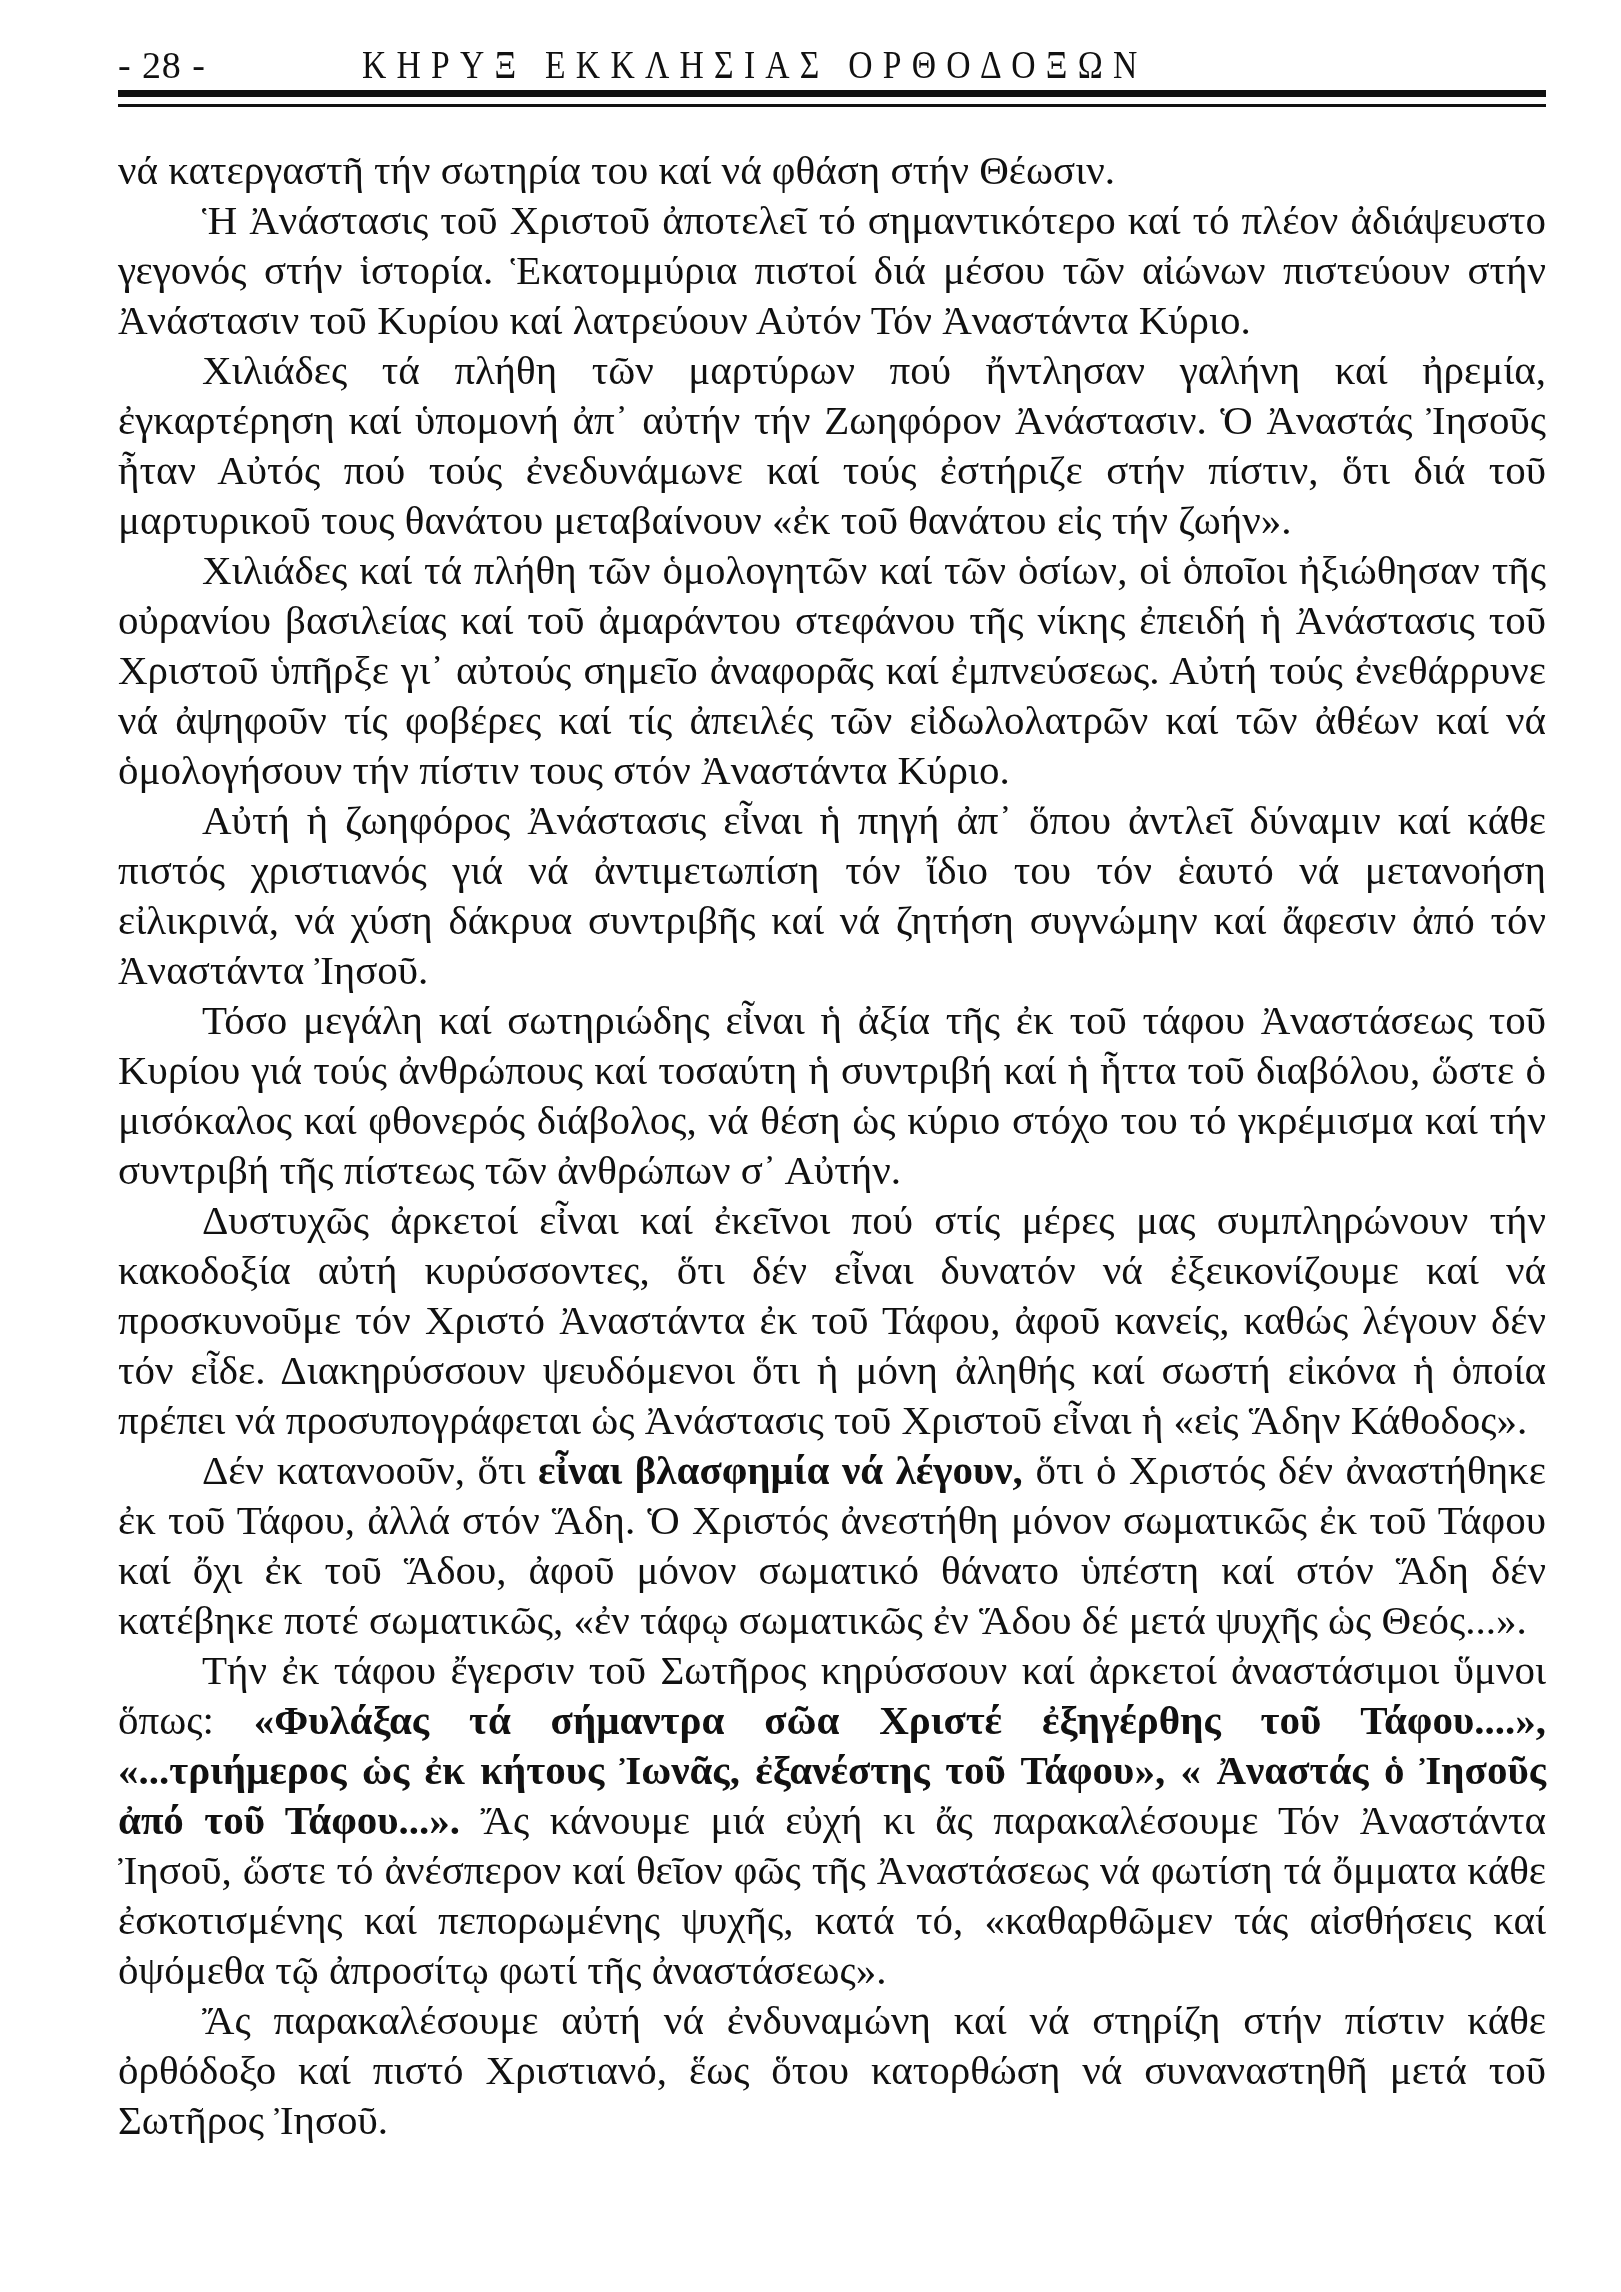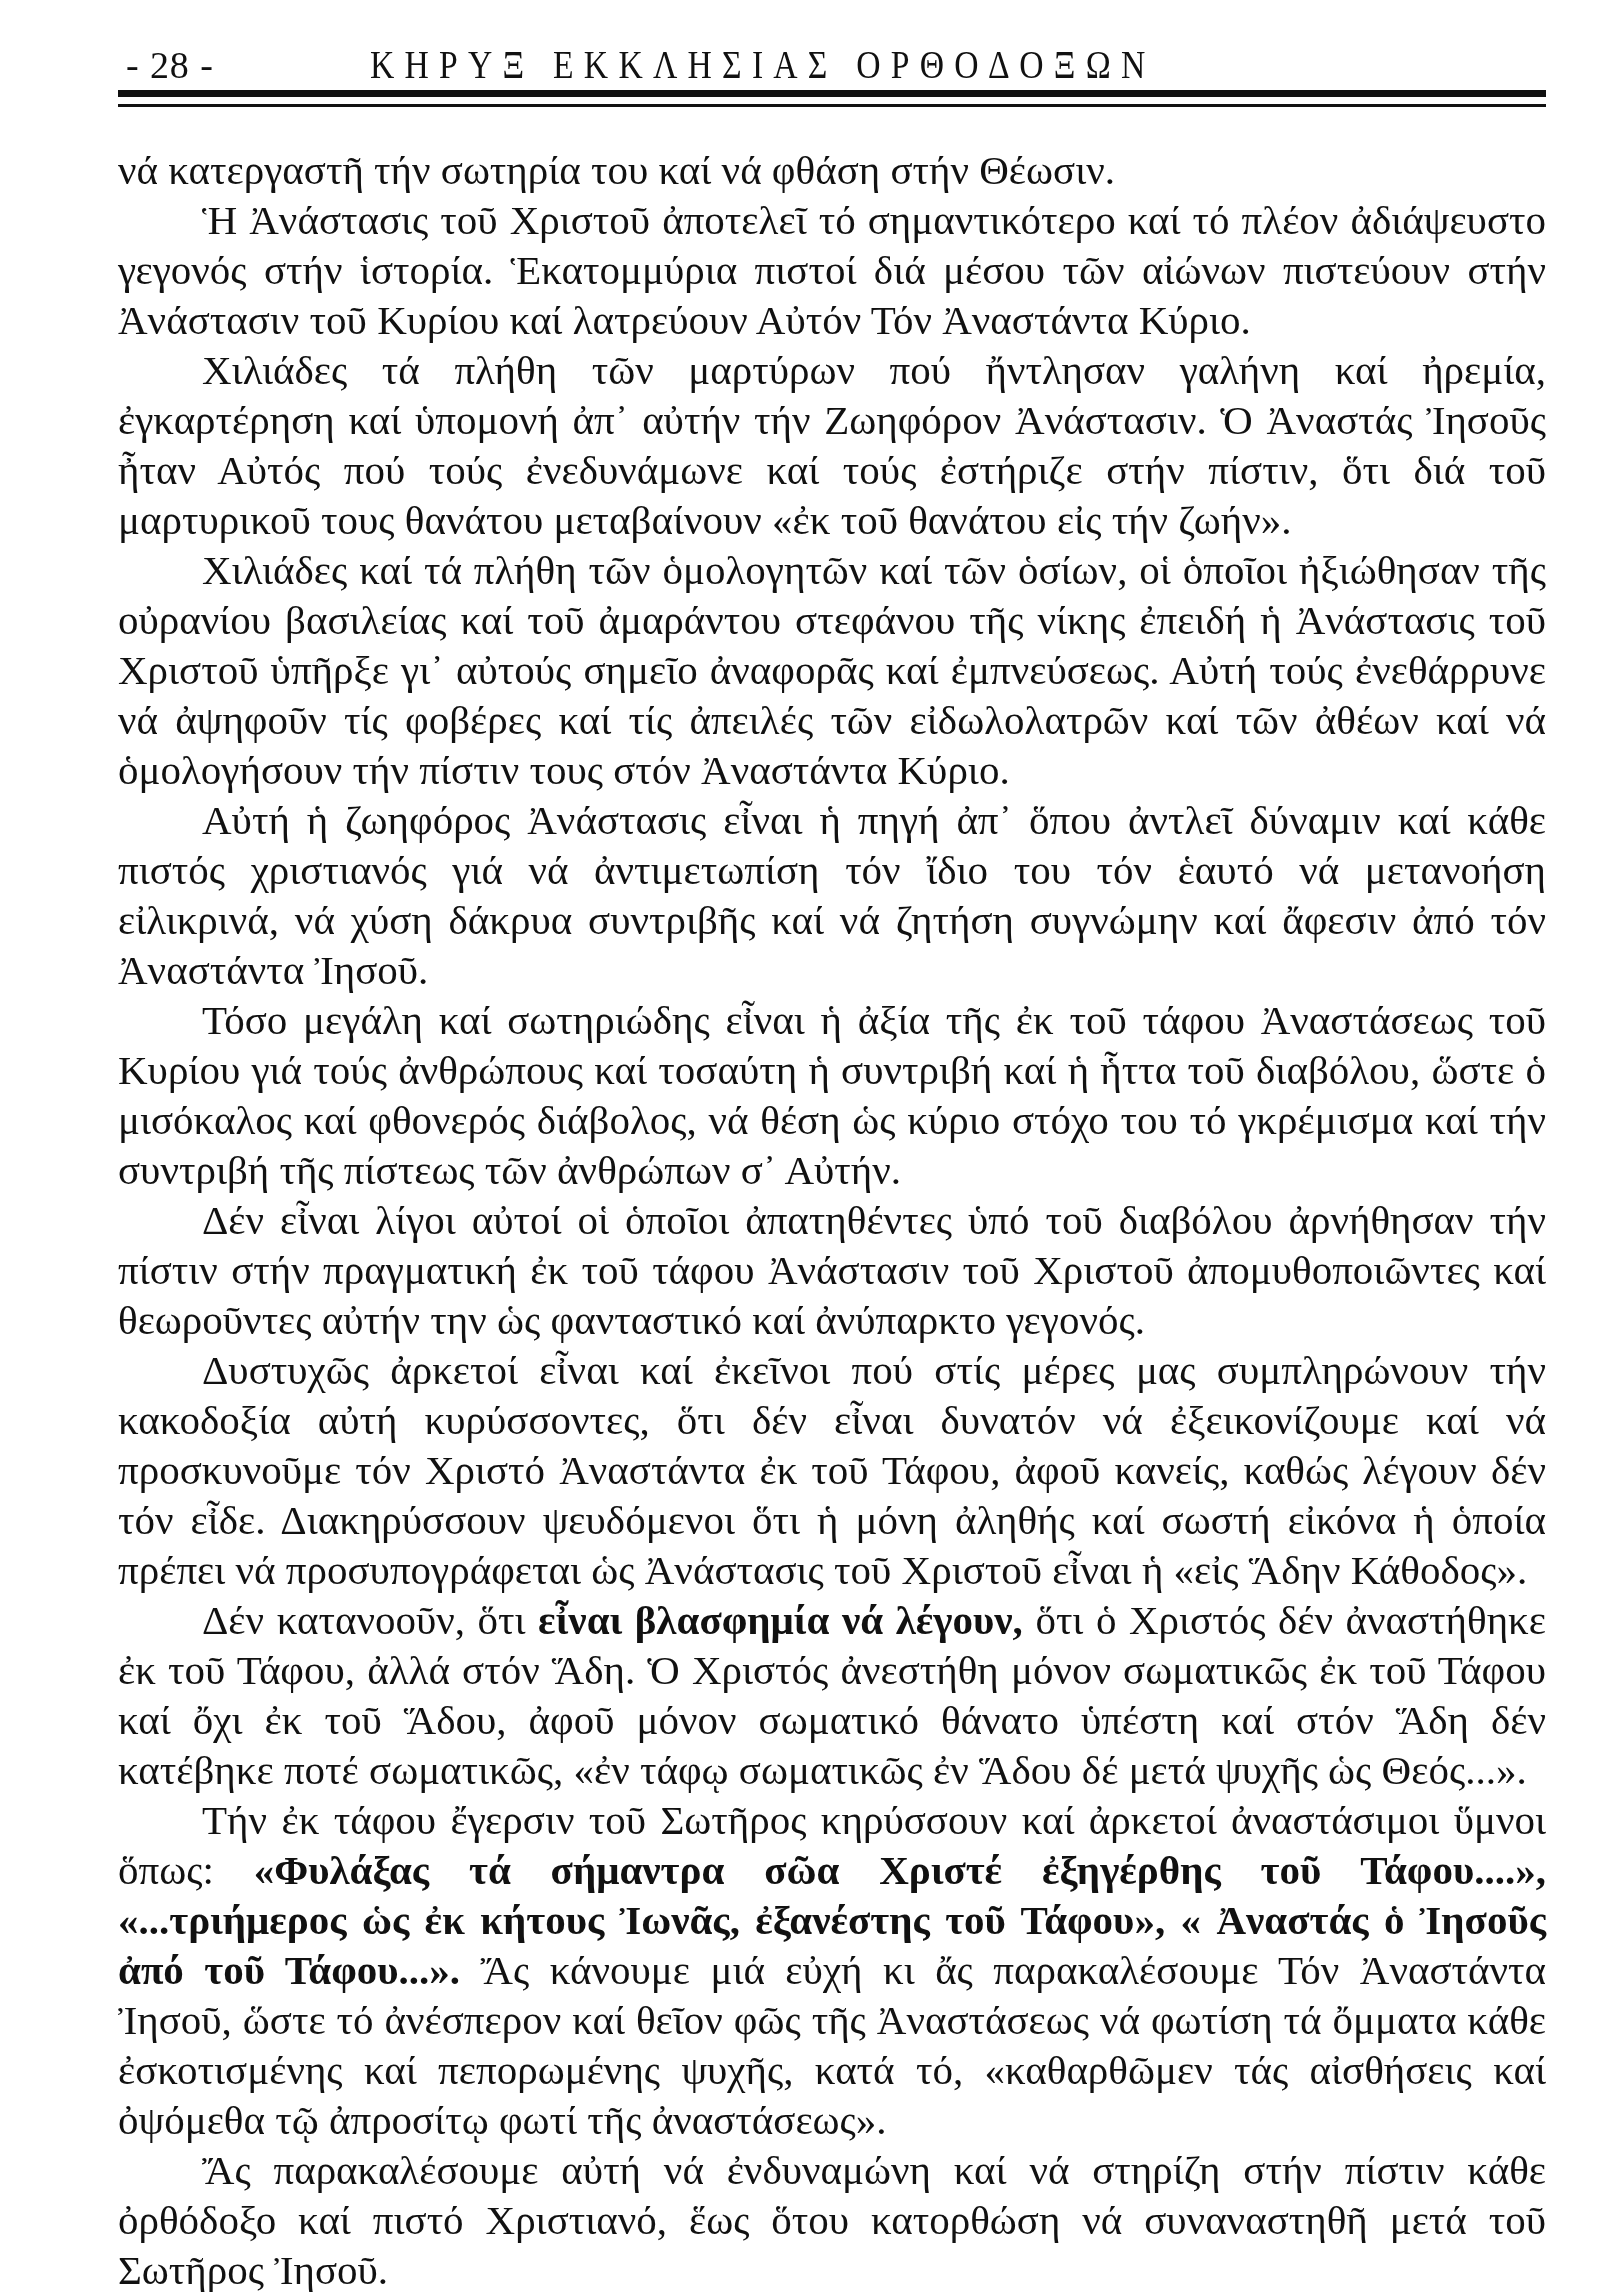--- a/index.html
+++ b/index.html
@@ -13,21 +13,21 @@
     }
     .page {
       position: absolute;
       left: 118px;
       top: 0;
       width: 1428px;
     }
     .header {
       position: absolute;
       top: 36px;
-      left: 8px;
+      left: 0;
       width: 1428px;
       height: 54px;
     }
     .page-number {
       position: absolute;
       left: 0;
       top: 7.2px;
       font-size: 38px;
       letter-spacing: 0.9px;
     }
@@ -87,20 +87,19 @@
   <div class="rule-thick"></div>
   <div class="rule-thin"></div>
 
   <div class="body-text" id="body-text">
       <p class=""><span>νά κατεργαστῆ τήν σωτηρία του καί νά φθάση στήν Θέωσιν.</span></p>
       <p class="indent"><span>Ἡ Ἀνάστασις τοῦ Χριστοῦ ἀποτελεῖ τό σημαντικότερο καί τό πλέον ἀδιάψευστο γεγονός στήν ἱστορία. Ἑκατομμύρια πιστοί διά μέσου τῶν αἰώνων πιστεύουν στήν Ἀνάστασιν τοῦ Κυρίου καί λατρεύουν Αὐτόν Τόν Ἀναστάντα Κύριο.</span></p>
       <p class="indent"><span>Χιλιάδες τά πλήθη τῶν μαρτύρων πού ἤντλησαν γαλήνη καί ἠρεμία, ἐγκαρτέρηση καί ὑπομονή ἀπ᾽ αὐτήν τήν Ζωηφόρον Ἀνάστασιν. Ὁ Ἀναστάς Ἰησοῦς ἦταν Αὐτός πού τούς ἐνεδυνάμωνε καί τούς ἐστήριζε στήν πίστιν, ὅτι διά τοῦ μαρτυρικοῦ τους θανάτου μεταβαίνουν «ἐκ τοῦ θανάτου εἰς τήν ζωήν».</span></p>
       <p class="indent"><span>Χιλιάδες καί τά πλήθη τῶν ὁμολογητῶν καί τῶν ὁσίων, οἱ ὁποῖοι ἠξιώθησαν τῆς οὐρανίου βασιλείας καί τοῦ ἀμαράντου στεφάνου τῆς νίκης ἐπειδή ἡ Ἀνάστασις τοῦ Χριστοῦ ὑπῆρξε γι᾽ αὐτούς σημεῖο ἀναφορᾶς καί ἐμπνεύσεως. Αὐτή τούς ἐνεθάρρυνε νά ἀψηφοῦν τίς φοβέρες καί τίς ἀπειλές τῶν εἰδωλολατρῶν καί τῶν ἀθέων καί νά ὁμολογήσουν τήν πίστιν τους στόν Ἀναστάντα Κύριο.</span></p>
       <p class="indent"><span>Αὐτή ἡ ζωηφόρος Ἀνάστασις εἶναι ἡ πηγή ἀπ᾽ ὅπου ἀντλεῖ δύναμιν καί κάθε πιστός χριστιανός γιά νά ἀντιμετωπίση τόν ἴδιο του τόν ἑαυτό νά μετανοήση εἰλικρινά, νά χύση δάκρυα συντριβῆς καί νά ζητήση συγνώμην καί ἄφεσιν ἀπό τόν Ἀναστάντα Ἰησοῦ.</span></p>
       <p class="indent"><span>Τόσο μεγάλη καί σωτηριώδης εἶναι ἡ ἀξία τῆς ἐκ τοῦ τάφου Ἀναστάσεως τοῦ Κυρίου γιά τούς ἀνθρώπους καί τοσαύτη ἡ συντριβή καί ἡ ἧττα τοῦ διαβόλου, ὥστε ὁ μισόκαλος καί φθονερός διάβολος, νά θέση ὡς κύριο στόχο του τό γκρέμισμα καί τήν συντριβή τῆς πίστεως τῶν ἀνθρώπων σ᾽ Αὐτήν.</span></p>
-      <p class="indent"><span>Δέν εἶναι λίγοι αὐτοί οἱ ὁποῖοι ἀπατηθέντες ὑπό τοῦ διαβόλου ἀρνήθησαν τήν πίστιν στήν πραγματική ἐκ τοῦ τάφου Ἀνάστασιν τοῦ Χριστοῦ ἀπομυθοποιῶντες καί θεωροῦντες αὐτήν την ὡς φανταστικό καί ἀνύπαρκτο γεγονός.</span></p>
       <p class="indent"><span>Δυστυχῶς ἀρκετοί εἶναι καί ἐκεῖνοι πού στίς μέρες μας συμπληρώνουν τήν κακοδοξία αὐτή κυρύσσοντες, ὅτι δέν εἶναι δυνατόν νά ἐξεικονίζουμε καί νά προσκυνοῦμε τόν Χριστό Ἀναστάντα ἐκ τοῦ Τάφου, ἀφοῦ κανείς, καθώς λέγουν δέν τόν εἶδε. Διακηρύσσουν ψευδόμενοι ὅτι ἡ μόνη ἀληθής καί σωστή εἰκόνα ἡ ὁποία πρέπει νά προσυπογράφεται ὡς </span><span class="underlined">Ἀνάστασις τοῦ Χριστοῦ</span><span> εἶναι ἡ «εἰς Ἅδην Κάθοδος».</span></p>
       <p class="indent"><span>Δέν κατανοοῦν, ὅτι </span><b>εἶναι βλασφημία νά λέγουν,</b><span> ὅτι ὁ Χριστός δέν ἀναστήθηκε ἐκ τοῦ Τάφου, ἀλλά στόν Ἅδη. Ὁ Χριστός ἀνεστήθη μόνον σωματικῶς ἐκ τοῦ Τάφου καί ὄχι ἐκ τοῦ Ἅδου, ἀφοῦ μόνον σωματικό θάνατο ὑπέστη καί στόν Ἅδη δέν κατέβηκε ποτέ σωματικῶς, «ἐν τάφῳ σωματικῶς ἐν Ἅδου δέ μετά ψυχῆς ὡς Θεός...».</span></p>
       <p class="indent"><span>Τήν ἐκ τάφου ἔγερσιν τοῦ Σωτῆρος κηρύσσουν καί ἀρκετοί ἀναστάσιμοι ὕμνοι ὅπως: </span><b>«Φυλάξας τά σήμαντρα σῶα Χριστέ ἐξηγέρθης τοῦ Τάφου....», «...τριήμερος ὡς ἐκ κήτους Ἰωνᾶς, ἐξανέστης τοῦ Τάφου», « Ἀναστάς ὁ Ἰησοῦς ἀπό τοῦ Τάφου...».</b><span> Ἄς κάνουμε μιά εὐχή κι ἄς παρακαλέσουμε Τόν Ἀναστάντα Ἰησοῦ, ὥστε τό ἀνέσπερον καί θεῖον φῶς τῆς Ἀναστάσεως νά φωτίση τά ὄμματα κάθε ἐσκοτισμένης καί πεπορωμένης ψυχῆς, κατά τό, «καθαρθῶμεν τάς αἰσθήσεις καί ὀψόμεθα τῷ ἀπροσίτῳ φωτί τῆς ἀναστάσεως».</span></p>
       <p class="indent"><span>Ἄς παρακαλέσουμε αὐτή νά ἐνδυναμώνη καί νά στηρίζη στήν πίστιν κάθε ὀρθόδοξο καί πιστό Χριστιανό, ἕως ὅτου κατορθώση νά συναναστηθῆ μετά τοῦ Σωτῆρος Ἰησοῦ.</span></p>
     </div>
 </div>
 
 
 </body></html>

